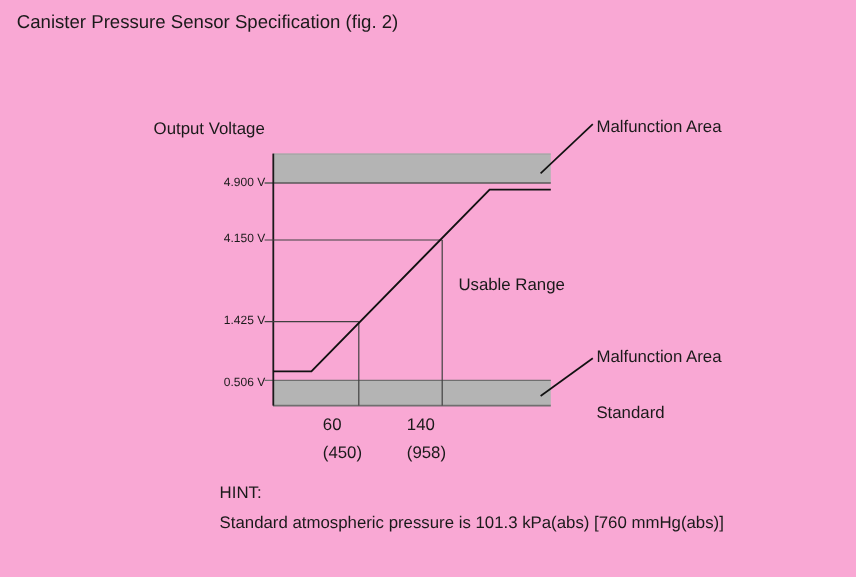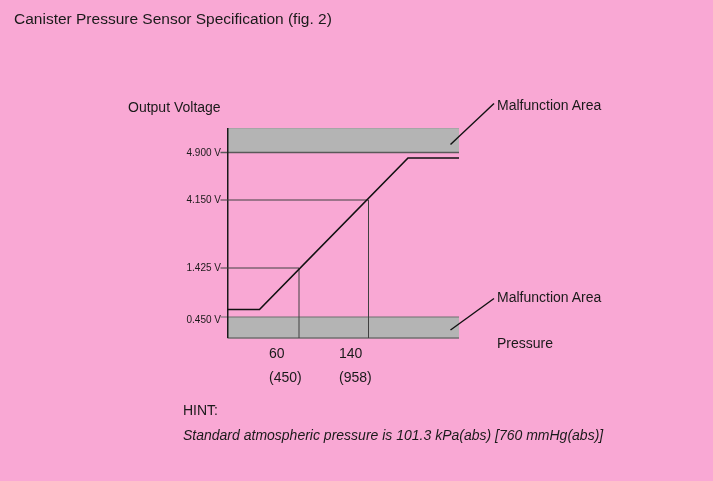--- a/index.html
+++ b/index.html
@@ -24,21 +24,21 @@
   .xt-kpa{left:405px;top:345px;width:90px;}
   .xt-450{left:269px;top:369px;width:60px;}
   .xt-825{left:339px;top:369px;width:60px;}
   .xt-mmhg{left:400px;top:369px;width:110px;}
   .output-voltage{left:128px;top:99px;}
   .usable-range{left:382px;top:229px;}
   .malfunction-top{left:497px;top:97px;}
   .malfunction-bottom{left:497px;top:289px;}
   .pressure{left:497px;top:335px;}
   .hint-label{left:183px;top:402px;}
-  .hint-text{left:183px;top:427px;font-style:italic;}
+  .hint-text{left:183px;top:427px;}
   svg.chart-canvas{position:absolute;left:0;top:0;}
 </style>
 </head>
 <body>
 
 <div class="page">
 
   <svg class="chart-canvas" width="713" height="481" viewBox="0 0 713 481">
 
     <rect x="227.5" y="128" width="231.5" height="24.5" fill="#b4b4b4"></rect>
@@ -63,25 +63,26 @@
     <line x1="450.5" y1="330" x2="494" y2="298.5" stroke="#111111" stroke-width="1.4"></line>
   </svg>
 
   <div class="title">Canister Pressure Sensor Specification (fig. 2)</div>
 
   <div class="lbl output-voltage">Output Voltage</div>
 
   <div class="ytick yt-4900">4.900 V</div>
   <div class="ytick yt-4150">4.150 V</div>
   <div class="ytick yt-1425">1.425 V</div>
-  <div class="ytick yt-0450">0.450 V</div>
+  <div class="ytick yt-0450">0.506 V</div>
 
   <div class="lbl malfunction-top">Malfunction Area</div>
+  <div class="lbl usable-range">Usable Range</div>
   <div class="lbl malfunction-bottom">Malfunction Area</div>
-  <div class="lbl pressure">Pressure</div>
+  <div class="lbl pressure">Standard</div>
 
   <div class="xtick xt-60">60</div>
   <div class="xtick xt-110">140</div>
   <div class="xtick xt-450">(450)</div>
   <div class="xtick xt-825">(958)</div>
 
   <div class="lbl hint-label">HINT:</div>
   <div class="lbl hint-text">Standard atmospheric pressure is 101.3 kPa(abs) [760 mmHg(abs)]</div>
 
 </div>

